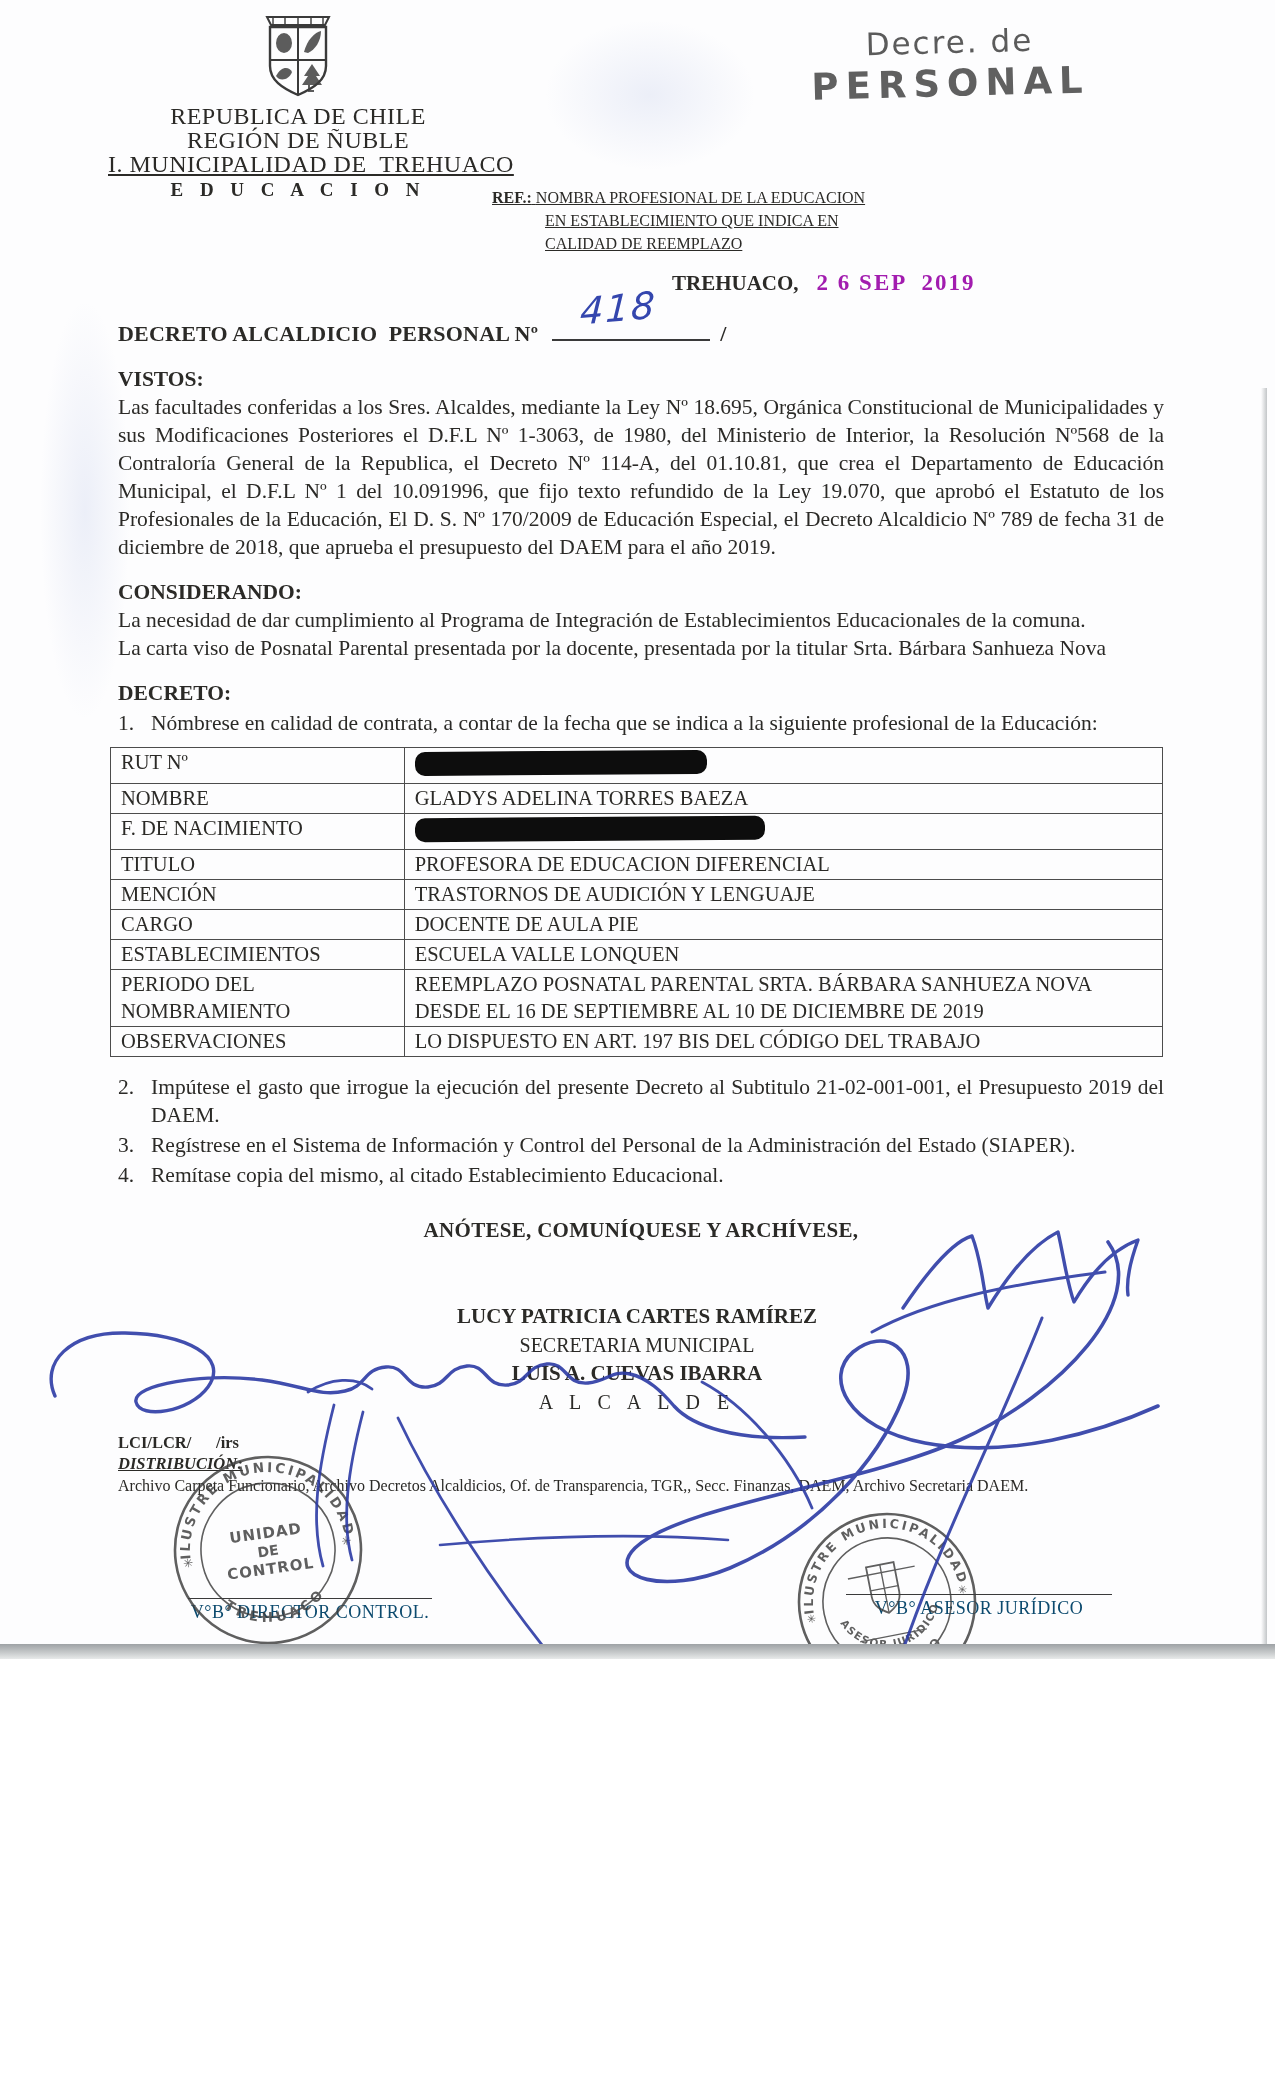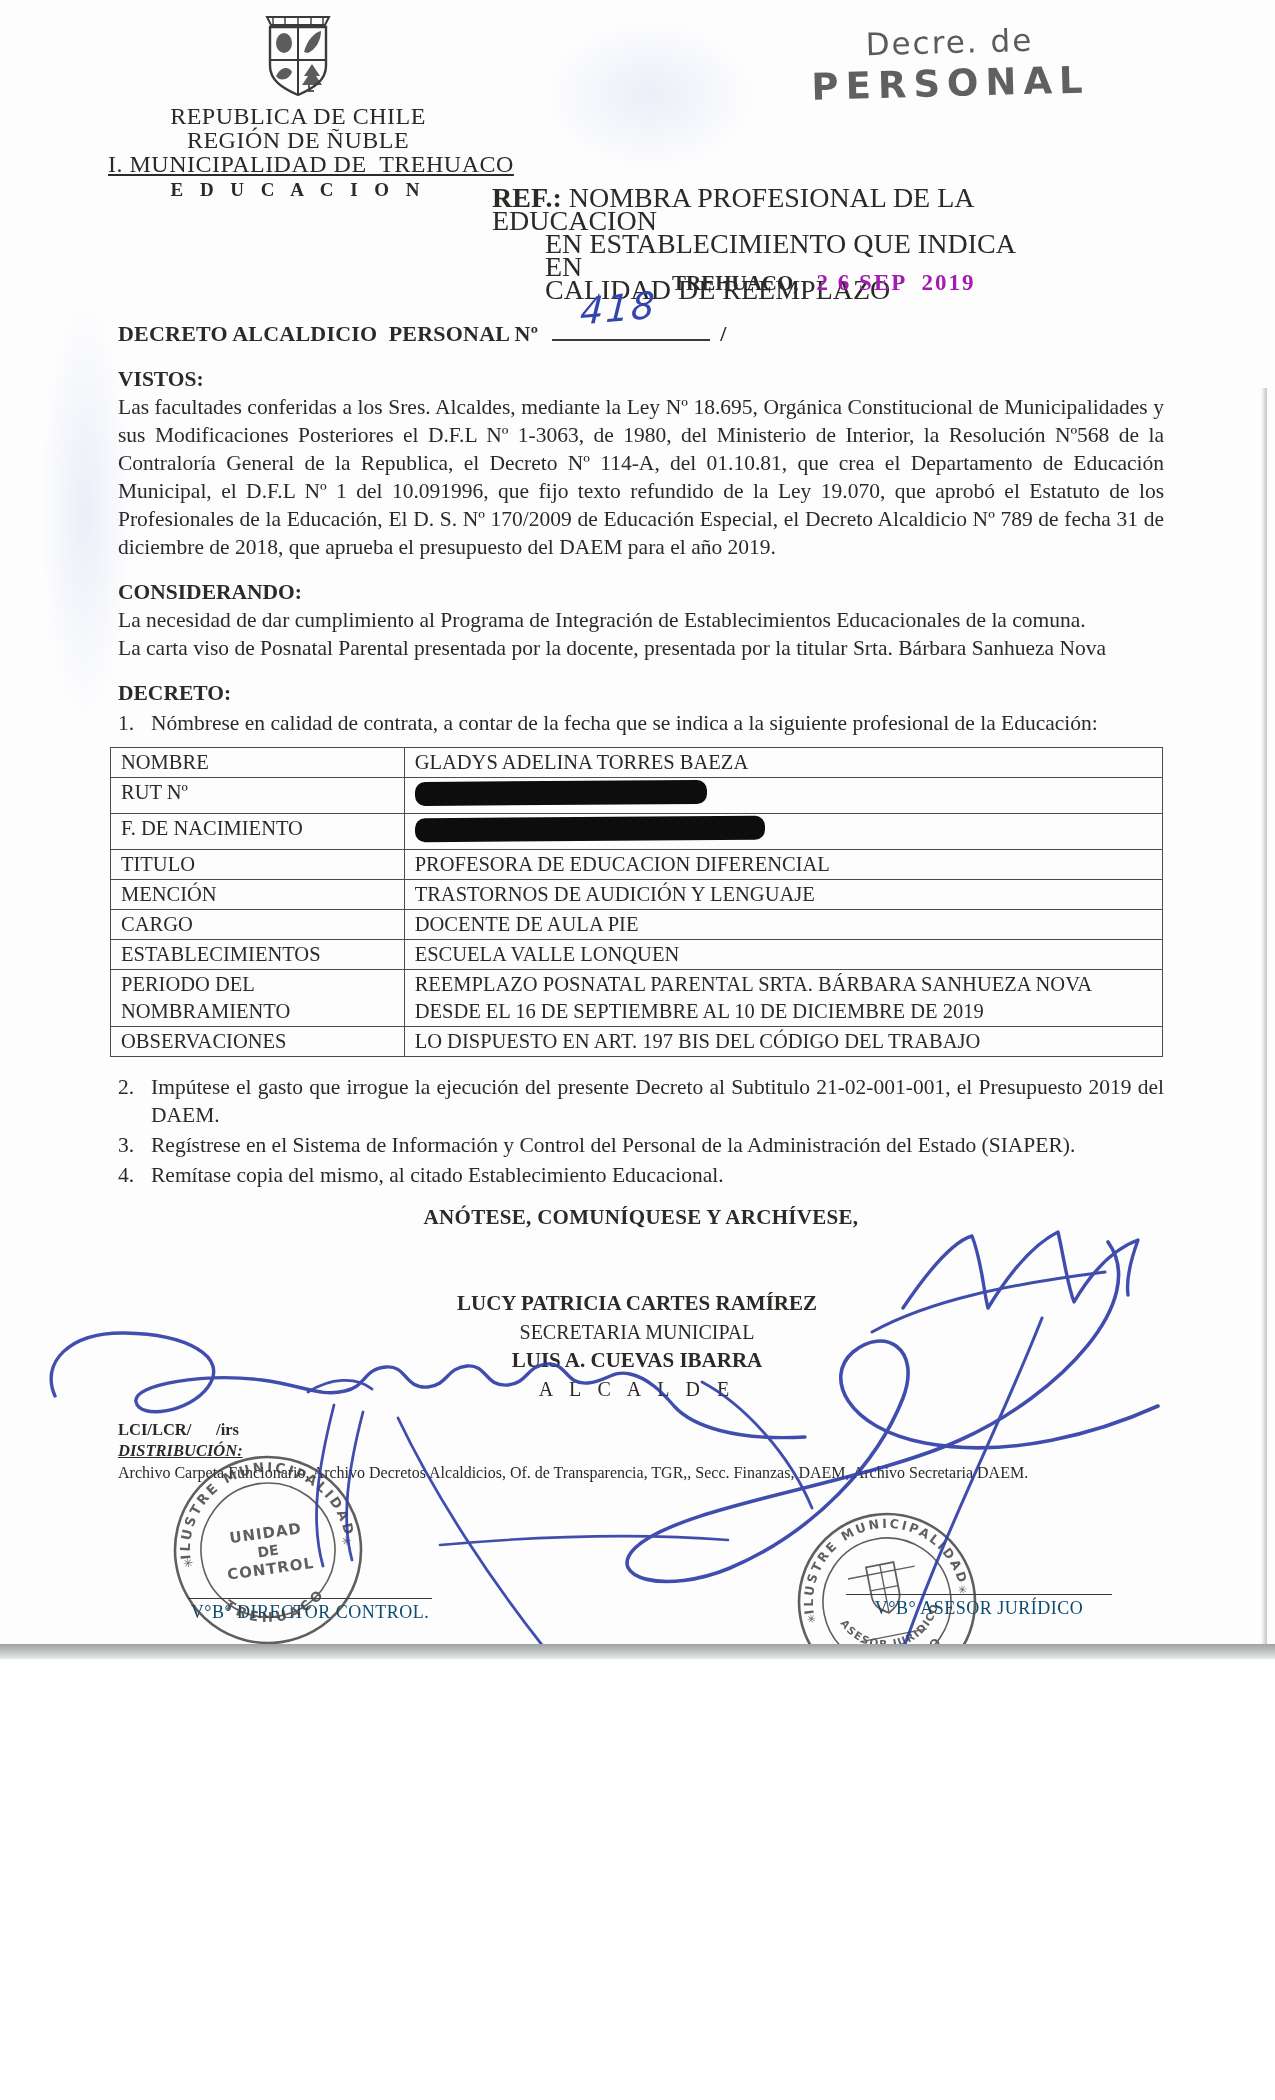--- a/index.html
+++ b/index.html
@@ -15,21 +15,21 @@
   .org{position:absolute;left:108px;top:14px;width:380px;text-align:center;}
   .org svg{display:block;margin:0 auto 4px auto;}
   .org-line{font-size:24px;line-height:24px;letter-spacing:.5px;}
   .org-line.muni{text-decoration:underline;white-space:pre;}
   .org-line.edu{font-weight:bold;letter-spacing:6px;font-size:19px;margin-top:2px;}
   .stamp-top{position:absolute;left:800px;top:24px;width:300px;text-align:center;
     font-family:"DejaVu Sans",sans-serif;color:#454545;transform:rotate(-1.5deg);}
   .stamp-top .l1{font-size:31px;letter-spacing:2px;opacity:.88;}
   .stamp-top .l2{font-size:37px;font-weight:bold;letter-spacing:7px;margin-top:2px;opacity:.85;}
   
-  .ref{position:absolute;left:492px;top:186px;width:560px;font-size:28px;line-height:23px;}
+  .ref{position:absolute;left:492px;top:186px;width:560px;font-size:16px;line-height:23px;text-decoration:underline;}
   .ref .lbl{font-weight:bold;}
   .ref .rl{padding-left:53px;}
   .ref .rl.first{padding-left:0;}
   .dateline{position:absolute;left:672px;top:270px;display:flex;align-items:baseline;gap:18px;}
   .dateline .city{font-weight:bold;font-size:21px;}
   .dateline .dstamp{font-family:Liberation Serif, serif;font-weight:600;font-size:23px;
     letter-spacing:2px;color:#a21caf;white-space:pre;}
   
   .col{position:absolute;left:118px;top:320px;width:1046px;font-size:21.5px;line-height:28px;}
   .decree-line{font-weight:bold;font-size:22px;letter-spacing:.2px;white-space:pre;}
@@ -47,21 +47,21 @@
   .items-block{margin-top:16px;}
   
   table.decree{border-collapse:collapse;margin:10px 0 0 -8px;width:1053px;
     font-size:20.5px;line-height:27px;}
   table.decree td{border:1.4px solid #4c4c4c;padding:1px 10px;vertical-align:top;}
   td.lab{width:276px;}
   .redact{display:inline-block;height:24px;background:#0d0d0d;border-radius:10px;
     transform:rotate(-.4deg);margin-top:2px;}
   .redact.r1{width:292px;}
   .redact.r2{width:350px;}
-  .closing{font-weight:bold;text-align:center;margin-top:14px;font-size:21px;letter-spacing:.3px;}
+  .closing{font-weight:bold;text-align:center;margin-top:27px;font-size:21px;letter-spacing:.3px;}
   
   .sigrow{display:flex;justify-content:space-between;margin-top:58px;padding:0 48px 0 40px;flex-direction:column;}
   .sigblock{text-align:center;}
   .sigblock .name{font-weight:bold;font-size:21px;}
   .sigblock .title{font-size:20px;margin-top:1px;}
   .sigblock.right .title{letter-spacing:6px;}
   
   .footer{margin-top:16px;font-size:16.5px;line-height:21px;}
   .initials{font-weight:bold;white-space:pre-wrap;}
   .dist{font-style:italic;font-weight:bold;text-decoration:underline;}
@@ -128,26 +128,26 @@
 
     <div class="sect">DECRETO:</div>
     <div class="num-item">
       <span class="n">1.</span>
       <span class="t">Nómbrese en calidad de contrata, a contar de la fecha que se indica a la  siguiente profesional de la Educación:</span>
     </div>
 
     <table class="decree">
       <tbody>
           <tr>
+            <td class="lab">RUT Nº</td>
+            <td><span class="redact r1"></span></td>
+          </tr>
+      <tr>
             <td class="lab">NOMBRE</td>
             <td>GLADYS ADELINA TORRES BAEZA</td>
-          </tr>
-      <tr>
-            <td class="lab">RUT Nº</td>
-            <td><span class="redact r1"></span></td>
           </tr>
       <tr>
             <td class="lab">F. DE NACIMIENTO</td>
             <td><span class="redact r2"></span></td>
           </tr>
       <tr>
             <td class="lab">TITULO</td>
             <td>PROFESORA DE EDUCACION DIFERENCIAL</td>
           </tr>
       <tr>

